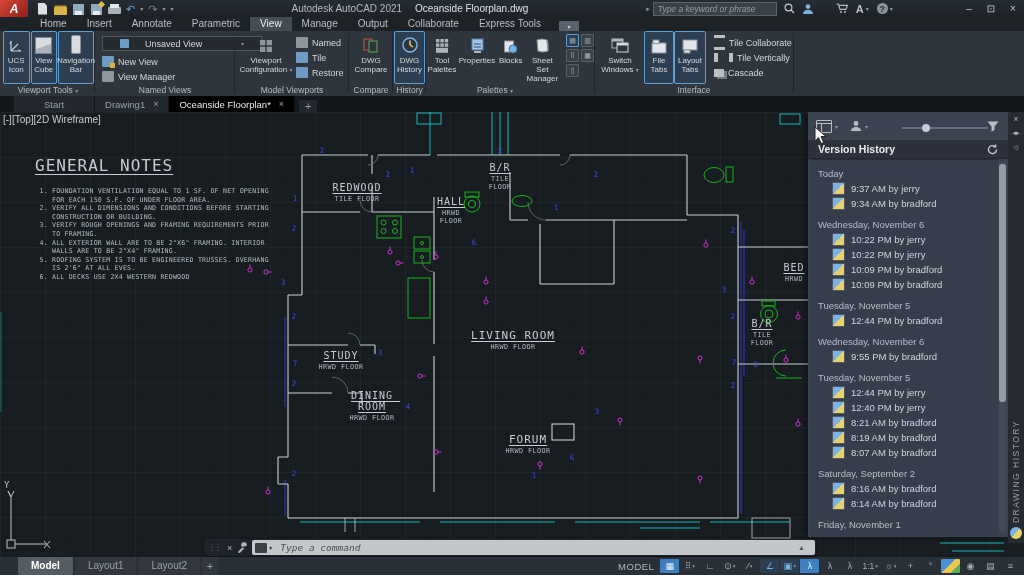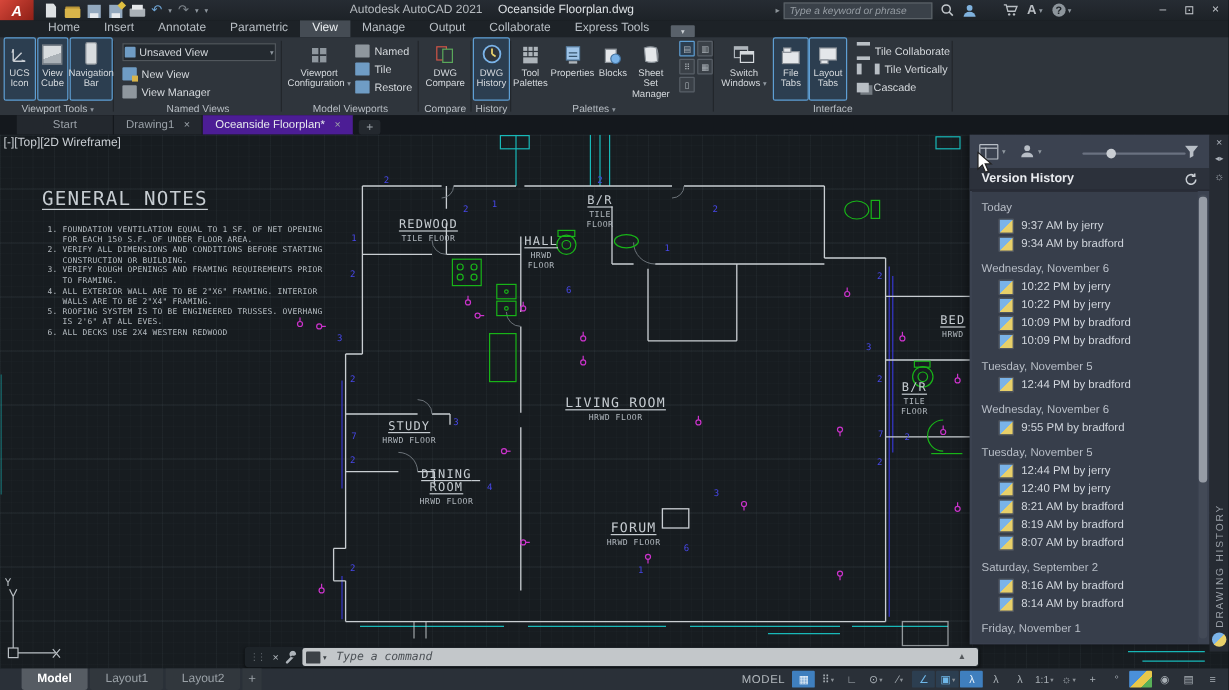--- a/index.html
+++ b/index.html
@@ -45,36 +45,36 @@
   .rp{position:absolute;top:0;height:65px;display:flex;flex-direction:column;}
   .rp-body{flex:1;display:flex;}
   .plabel{height:12px;line-height:12px;text-align:center;font-size:8.5px;color:#b9bfc5;white-space:nowrap;}
   .bigbtn{display:flex;flex-direction:column;align-items:center;font-size:8px;line-height:9px;color:#d5d9dd;text-align:center;padding:2px 1px 0;border:1px solid transparent;border-radius:2px;}
   .bigbtn .bic{height:20px;display:flex;align-items:flex-end;justify-content:center;margin-bottom:2px;}
   .hl{border-color:#5e9fd4;background:#2c3e50;}
   .smallrow{display:flex;align-items:center;gap:4px;font-size:9px;color:#d5d9dd;height:15px;}
   .sic{width:12px;height:11px;background:#8f979e;border-radius:1px;position:relative;flex:none;}
   .sic.b{background:#6f9cc4;}
   .sic.y::after{content:"";position:absolute;right:-1px;bottom:-1px;width:5px;height:5px;background:#d8b44a;}
-  .nv-drop{width:124px;height:13px;background:#242a30;border:1px solid #51575d;display:flex;align-items:center;font-size:9px;color:#d5d9dd;padding:0 1px;gap:3px;}
+  .nv-drop{width:124px;height:13px;background:#242a30;border:1px solid #51575d;display:flex;align-items:center;font-size:9px;color:#d5d9dd;padding:0 17px;gap:16px;}
   .cube{width:15px;height:15px;background:linear-gradient(160deg,#d8dcdf 55%,#aab1b7 55%);border:1px solid #7d848b;}
   .navbar-ic{width:8px;height:17px;background:#d8dcdf;border-radius:2px;border:1px solid #8a9198;}
   .ucs-ic,.vpc-ic{width:16px;height:16px;}
   .pal-cluster{display:grid;grid-template-columns:13px 13px;grid-auto-rows:13px;gap:2px;margin:3px 0 0 6px;}
   .pci{background:#3a4047;border:1px solid #596068;border-radius:1px;display:flex;align-items:center;justify-content:center;color:#aeb5bb;font-size:7px;}
   .pci.on{border-color:#5e9fd4;background:#2c3e50;}
   .im-row{display:flex;align-items:center;gap:4px;font-size:9px;color:#d5d9dd;height:15px;}
   .ic-tileh{width:11px;height:9px;border-top:3.5px solid #b9bfc5;border-bottom:3.5px solid #b9bfc5;}
   .ic-tilev{width:11px;height:9px;border-left:4.5px solid #b9bfc5;border-right:4.5px solid #b9bfc5;}
   .ic-cascade{width:10px;height:8px;background:#b9bfc5;box-shadow:3px 2px 0 #737a81;}
   
   .filetabs{position:absolute;left:0;top:96px;width:1024px;height:16px;background:#14181d;display:flex;align-items:flex-end;z-index:20;}
   .ftab{height:16px;display:flex;align-items:center;padding:0 10px;font-size:9.5px;color:#9aa1a8;background:#23282e;border-right:1px solid #14181d;gap:8px;}
   .ftab.start{padding:0 30px;}
-  .ftab.active{background:#4c1d95;color:#e8ebee;}
+  .ftab.active{background:#000000;color:#e8ebee;}
   .ftab .x{font-size:9px;color:#9aa1a8;}
   .newtab{width:18px;height:12px;margin-left:4px;background:#23282e;display:flex;align-items:center;justify-content:center;color:#9aa1a8;font-size:10px;border-radius:2px;}
   
   .canvas{position:absolute;left:0;top:112px;width:1024px;height:445px;background:#171c20;overflow:hidden;
     background-image:
       repeating-linear-gradient(to right,rgba(140,160,170,0.045) 0 1px,transparent 1px 45px),
       repeating-linear-gradient(to bottom,rgba(140,160,170,0.045) 0 1px,transparent 1px 45px),
       repeating-linear-gradient(to right,rgba(140,160,170,0.018) 0 1px,transparent 1px 9px),
       repeating-linear-gradient(to bottom,rgba(140,160,170,0.018) 0 1px,transparent 1px 9px);}
   .vpctl{position:absolute;left:3px;top:2px;font-size:10px;color:#c9ced3;z-index:2;font-family:"Liberation Sans",sans-serif;}

